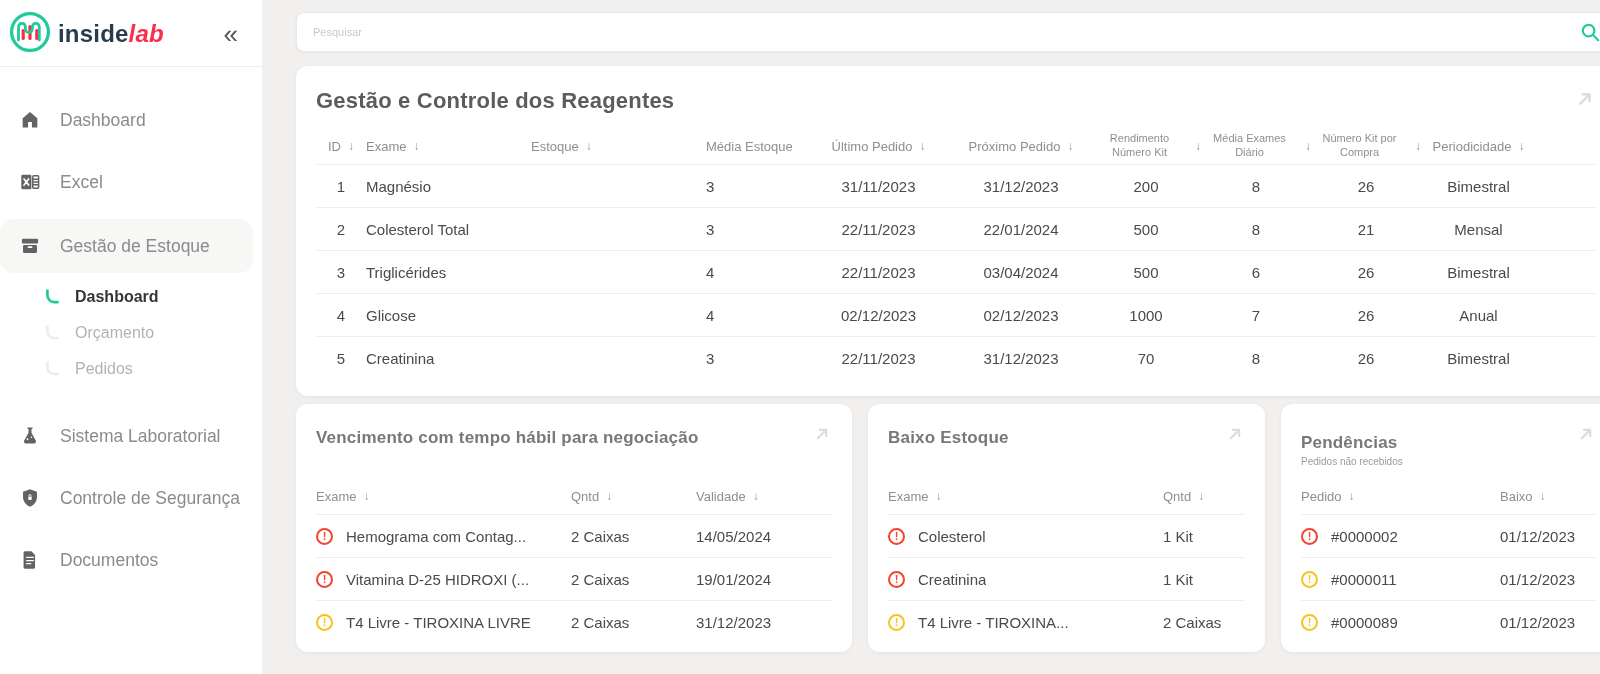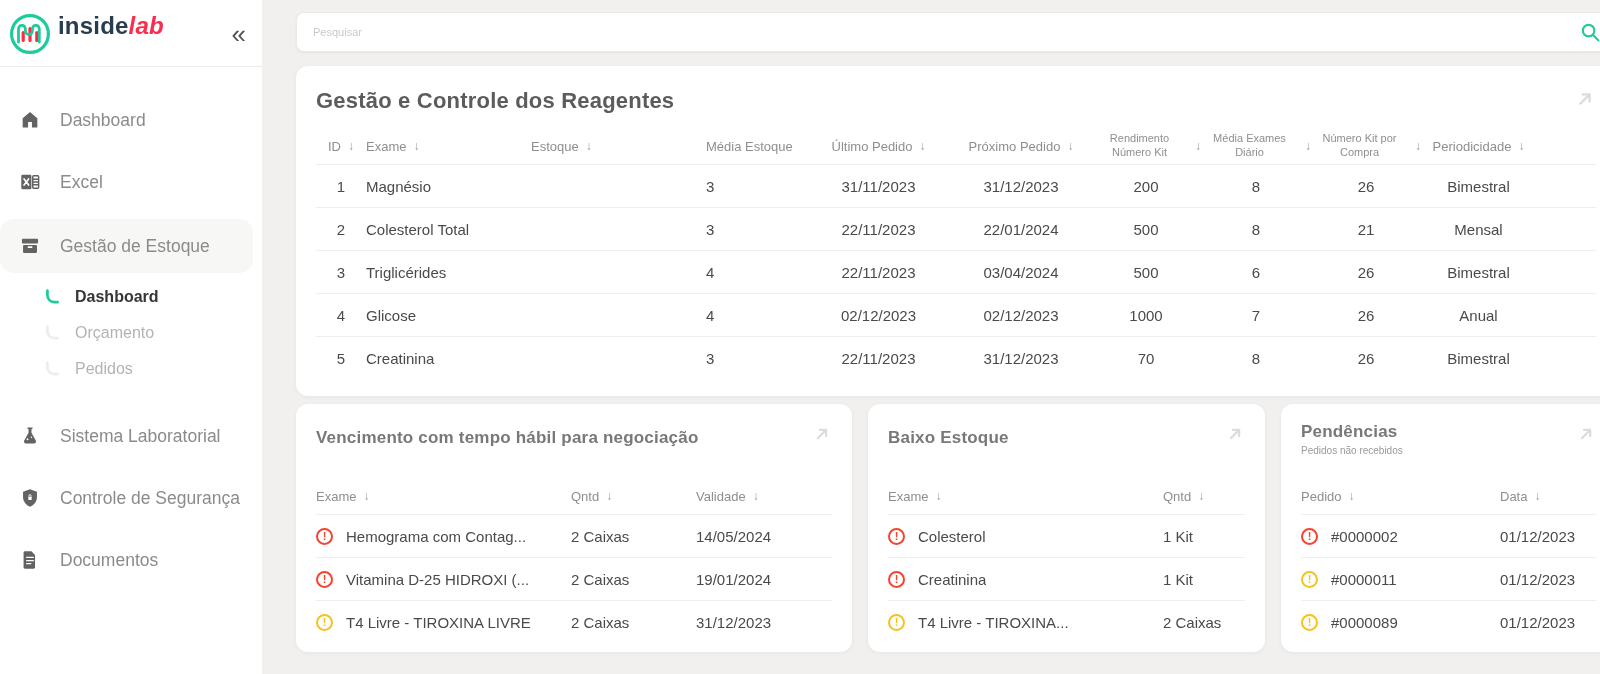--- a/index.html
+++ b/index.html
@@ -7,21 +7,21 @@
     --track:#e8e8e8; --txt:#4a4a4a; --muted:#8f8f8f; --card-line:#efefef;
   }
   *{box-sizing:border-box}
   html,body{margin:0;padding:0}
   body{width:1600px;height:674px;overflow:hidden;background:#f1f0ee;
        font-family:"Liberation Sans","DejaVu Sans",sans-serif;color:var(--txt)}
   .app{display:flex;width:1600px;height:674px}
 
   
   .sidebar{width:262px;flex:none;background:#fff;height:100%;}
-  .logo-row{display:flex;padding:12px 14px 10px 8px;height:66px}
+  .logo-row{display:flex;align-items:center;padding:12px 22px 10px 8px;height:66px}
   .logo-text{font-size:24px;font-weight:700;color:#273c4e;margin-left:6px;letter-spacing:.2px}
   .logo-text em{font-style:italic;color:#fb2d4e}
   .collapse-btn{margin-left:auto;background:none;border:none;font-size:26px;color:#555;
                 cursor:pointer;line-height:1;padding:0 2px;font-family:inherit}
   .side-divider{height:1px;background:#ececec}
   nav{padding:22px 0 0}
   .nav-item{display:flex;align-items:center;gap:18px;height:62px;padding:0 18px;
             color:#8b8b8b;font-size:17.5px;cursor:pointer}
   .nav-item .nav-ico{width:24px;height:24px;flex:none;display:flex;align-items:center;justify-content:center}
   .nav-item.section-active{background:#f7f7f6;border-radius:14px;margin-right:9px;height:54px;margin-top:6px}
@@ -71,21 +71,21 @@
   .alert-cell .lbl{white-space:nowrap;overflow:hidden;text-overflow:ellipsis}
 
   
   .cards-row{display:flex;gap:16px}
   .sub-card{height:248px;padding:16px 20px 0}
   .sub-card.w1{width:556px}
   .sub-card.w2{width:397px}
   .sub-card.w3{width:335px}
   .sub-head{display:flex;justify-content:space-between;align-items:flex-start;height:58px}
   .sub-head h3{margin:8px 0 0;font-size:17px;font-weight:600;color:#787878;letter-spacing:.2px}
-  .sub-head .tcol h3{margin:2px 0 0}
+  .sub-head .tcol h3{margin:13px 0 0}
   .sub-head .subtitle{font-size:10px;color:#9a9a9a;margin-top:3px}
 </style>
 </head>
 <body>
 
 <div class="app">
 
   <aside class="sidebar">
     <div class="logo-row">
       <span>
@@ -424,21 +424,21 @@
               </svg>
           </span>
         </div>
         <div id="pend-table">
             <div class="trow thead g-pend">
               <div class="th c-left">
                 <span>Pedido</span>
                 <span class="sortg">↓</span>
               </div>
               <div class="th c-left">
-                <span>Data</span>
+                <span>Baixo</span>
                 <span class="sortg">↓</span>
               </div>
             </div>
             <div class="trow g-pend">
               <div class="td c-left alert-cell">
                 <span class="alert" style="--c: #f4432e;">!</span>
                 <span class="lbl">#0000002</span>
               </div>
               <div class="td c-left">01/12/2023</div>
             </div>

